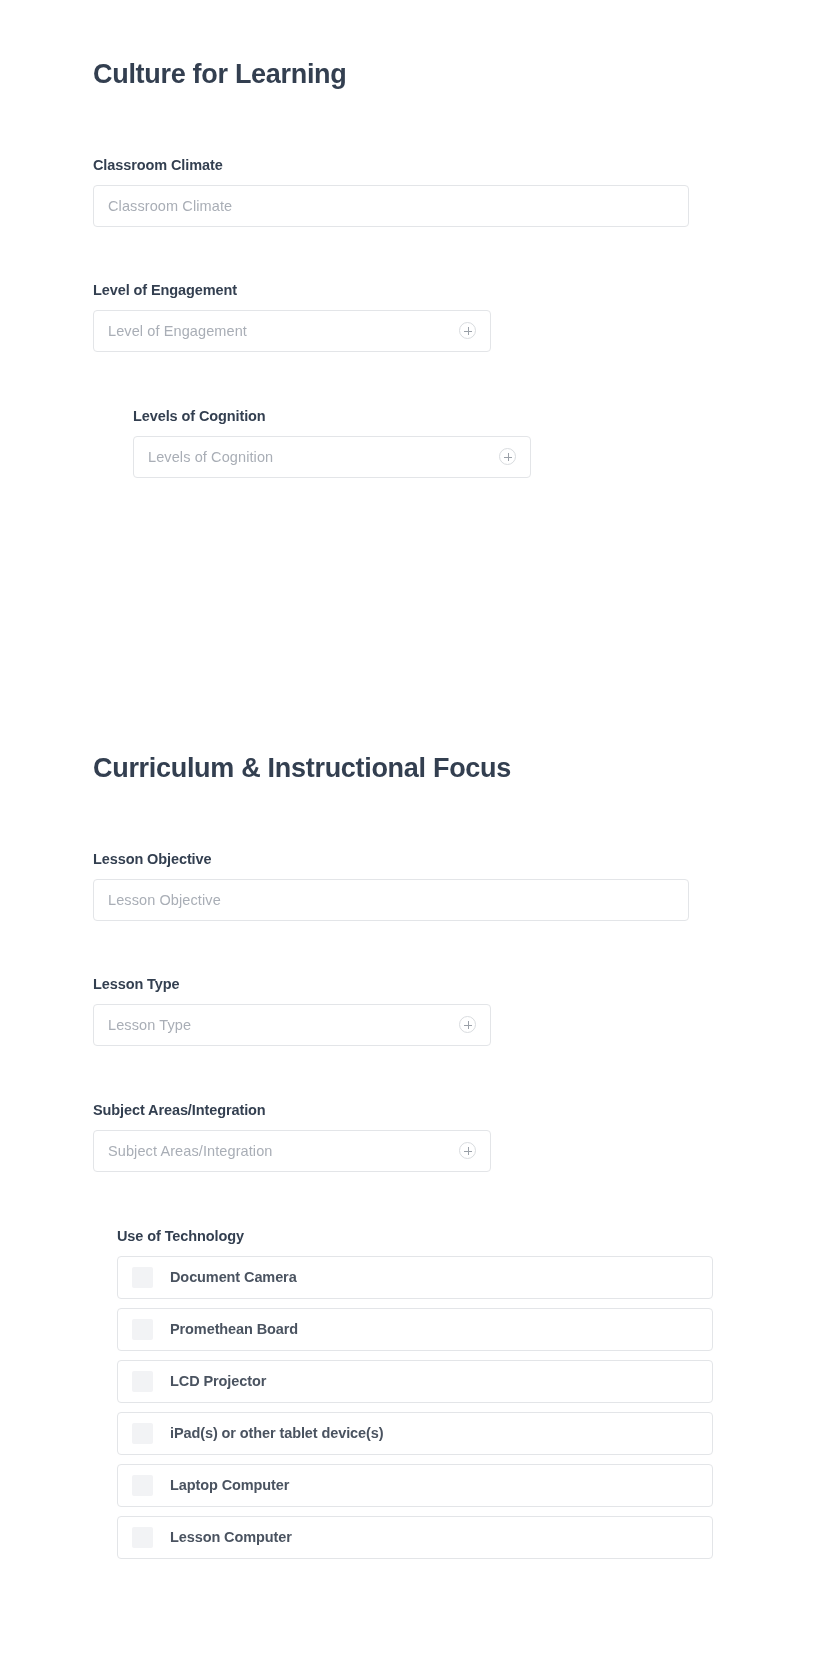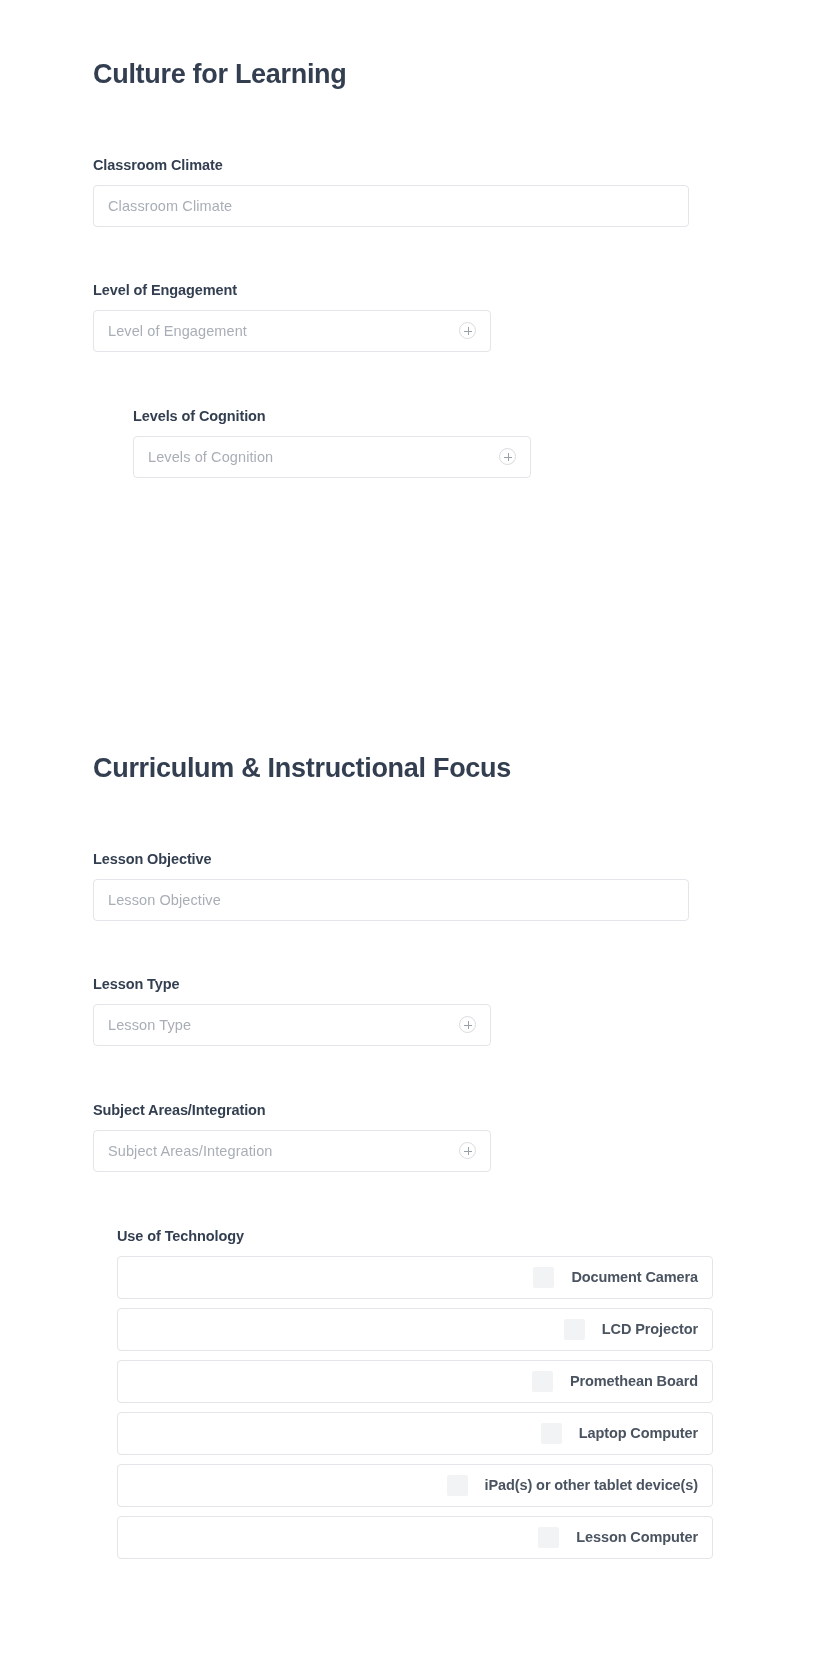--- a/index.html
+++ b/index.html
@@ -91,21 +91,20 @@
   .checkbox-row {
     width: 596px;
     height: 43px;
     border: 1px solid #e3e5e8;
     border-radius: 4px;
     background: #ffffff;
     display: flex;
     align-items: center;
     padding: 0 14px;
     margin-bottom: 9px;
-    justify-content: flex-end;
   }
   .checkbox-box {
     flex: 0 0 auto;
     width: 21px;
     height: 21px;
     background: #f2f3f5;
     border-radius: 2px;
   }
   .checkbox-label {
     font-size: 14.5px;
@@ -181,37 +180,37 @@
   <div class="checkbox-group abs" style="left:93px; top:1229px;margin-left:24px;">
     <div class="field-label">Use of Technology</div>
 
     <div class="checkbox-row">
       <span class="checkbox-box"></span>
       <span class="checkbox-label">Document Camera</span>
     </div>
 
     <div class="checkbox-row">
       <span class="checkbox-box"></span>
+      <span class="checkbox-label">Promethean Board</span>
+    </div>
+
+    <div class="checkbox-row">
+      <span class="checkbox-box"></span>
       <span class="checkbox-label">LCD Projector</span>
     </div>
 
     <div class="checkbox-row">
       <span class="checkbox-box"></span>
-      <span class="checkbox-label">Promethean Board</span>
+      <span class="checkbox-label">iPad(s) or other tablet device(s)</span>
     </div>
 
     <div class="checkbox-row">
       <span class="checkbox-box"></span>
       <span class="checkbox-label">Laptop Computer</span>
     </div>
 
     <div class="checkbox-row">
       <span class="checkbox-box"></span>
-      <span class="checkbox-label">iPad(s) or other tablet device(s)</span>
-    </div>
-
-    <div class="checkbox-row">
-      <span class="checkbox-box"></span>
       <span class="checkbox-label">Lesson Computer</span>
     </div>
   </div>
 
 </div>
 
 </body></html>

